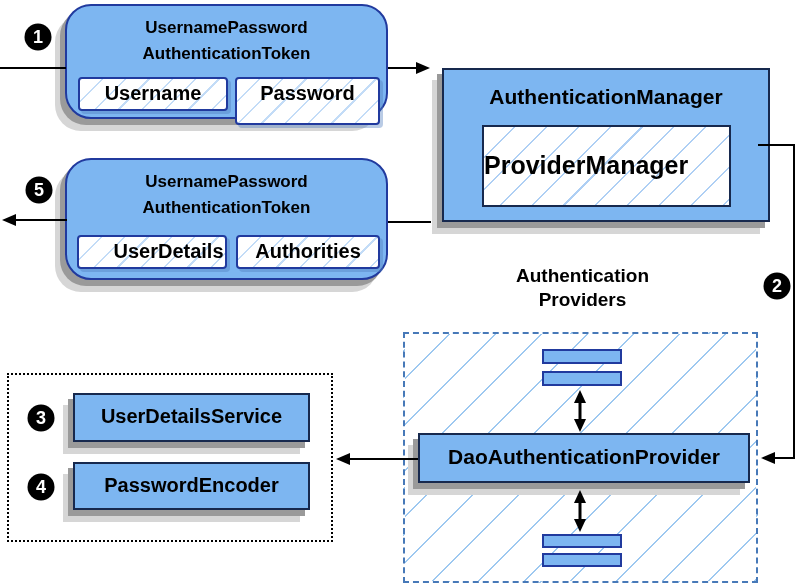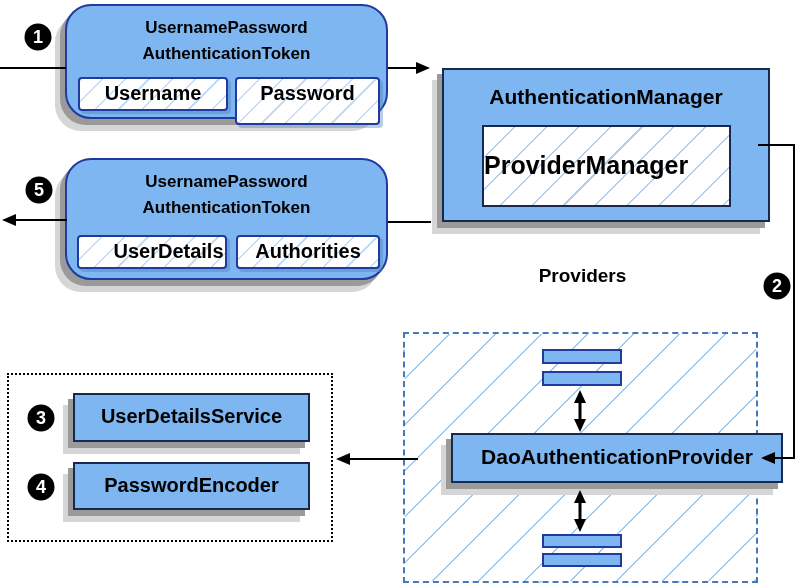--- a/index.html
+++ b/index.html
@@ -69,20 +69,21 @@
 </head>
 <body>
 
 <div class="canvas">
 
   <div class="dashed-group" style="left:403px;top:332px;width:355px;height:251px;"></div>
 
   <div class="dotted-group" style="left:7px;top:373px;width:326px;height:169px;"></div>
 
   <div class="group-label" style="left:455px;top:264px;width:255px;">
+    <div>Authentication</div>
     <div>Providers</div>
   </div>
 
   <div class="box rounded" style="left:65px;top:4px;width:323px;height:115px;">
     <div class="token-title">
       <div>UsernamePassword</div>
       <div>AuthenticationToken</div>
     </div>
     <div class="subbox" style="left:11px;top:71px;width:150px;height:34px;line-height:29px;">Username</div>
     <div class="subbox" style="left:168px;top:71px;width:145px;height:48px;line-height:29px;">Password</div>
@@ -95,21 +96,21 @@
     </div>
     <div class="subbox" style="left:10px;top:75px;width:150px;height:34px;line-height:29px;padding-left:33px;">UserDetails</div>
     <div class="subbox" style="left:169px;top:69px;width:144px;height:34px;line-height:29px;margin-top:6px;">Authorities</div>
   </div>
 
   <div class="box" style="left:430px;top:68px;width:328px;height:154px;margin-left:12px;">
     <div style="margin-top:15px;font-size:21px;">AuthenticationManager</div>
     <div class="innerbox" style="left:38px;top:55px;width:249px;height:82px;line-height:76px;">ProviderManager</div>
   </div>
 
-  <div class="box" style="left:418px;top:433px;width:332px;height:50px;font-size:21px;line-height:44px;margin-left:33px;">DaoAuthenticationProvider</div>
+  <div class="box" style="left:418px;top:433px;width:332px;height:50px;font-size:21px;line-height:44px;">DaoAuthenticationProvider</div>
 
   <div class="box" style="left:73px;top:393px;width:237px;height:49px;font-size:20px;line-height:43px;">UserDetailsService</div>
 
   <div class="box" style="left:73px;top:462px;width:237px;height:48px;font-size:20px;line-height:42px;text-align:center;">PasswordEncoder</div>
 
   <div class="bar" style="left:542px;top:349px;"></div>
   <div class="bar" style="left:542px;top:371px;"></div>
   <div class="bar" style="left:542px;top:534px;height:14px;"></div>
   <div class="bar" style="left:542px;top:553px;height:14px;"></div>
 

